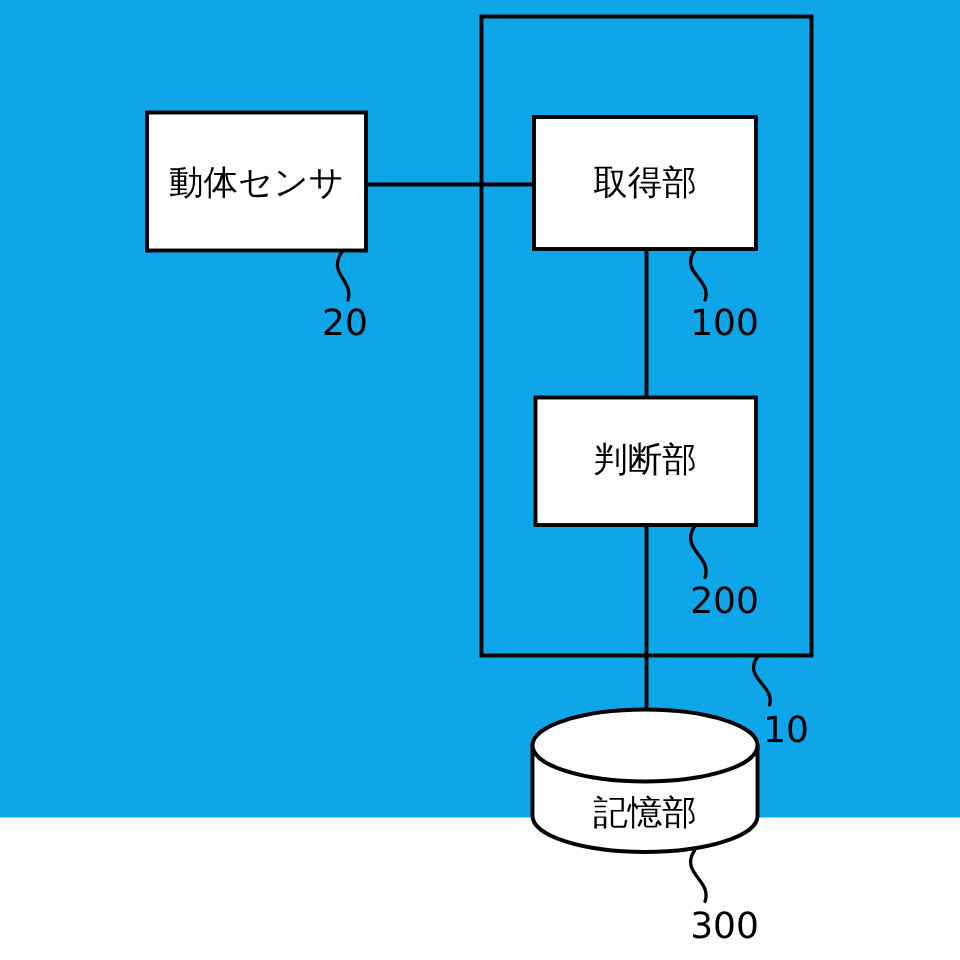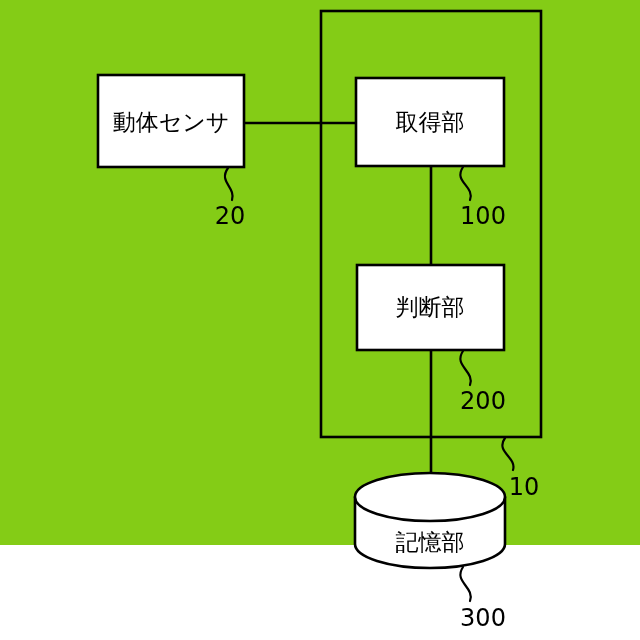--- a/index.html
+++ b/index.html
@@ -10,21 +10,21 @@
   body {
     width: 640px;
     height: 640px;
     font-family: "Liberation Sans", sans-serif;
     overflow: hidden;
   }
   #diagram-root {
     position: relative;
     width: 640px;
     height: 545px;
-    background: #84cc16;
+    background: #0ea5e9;
   }
   svg.diagram-canvas {
     display: block;
     width: 640px;
     height: 640px;
   }
   .node-shape {
     fill: #ffffff;
     stroke: #000000;
     stroke-width: 2.6;

